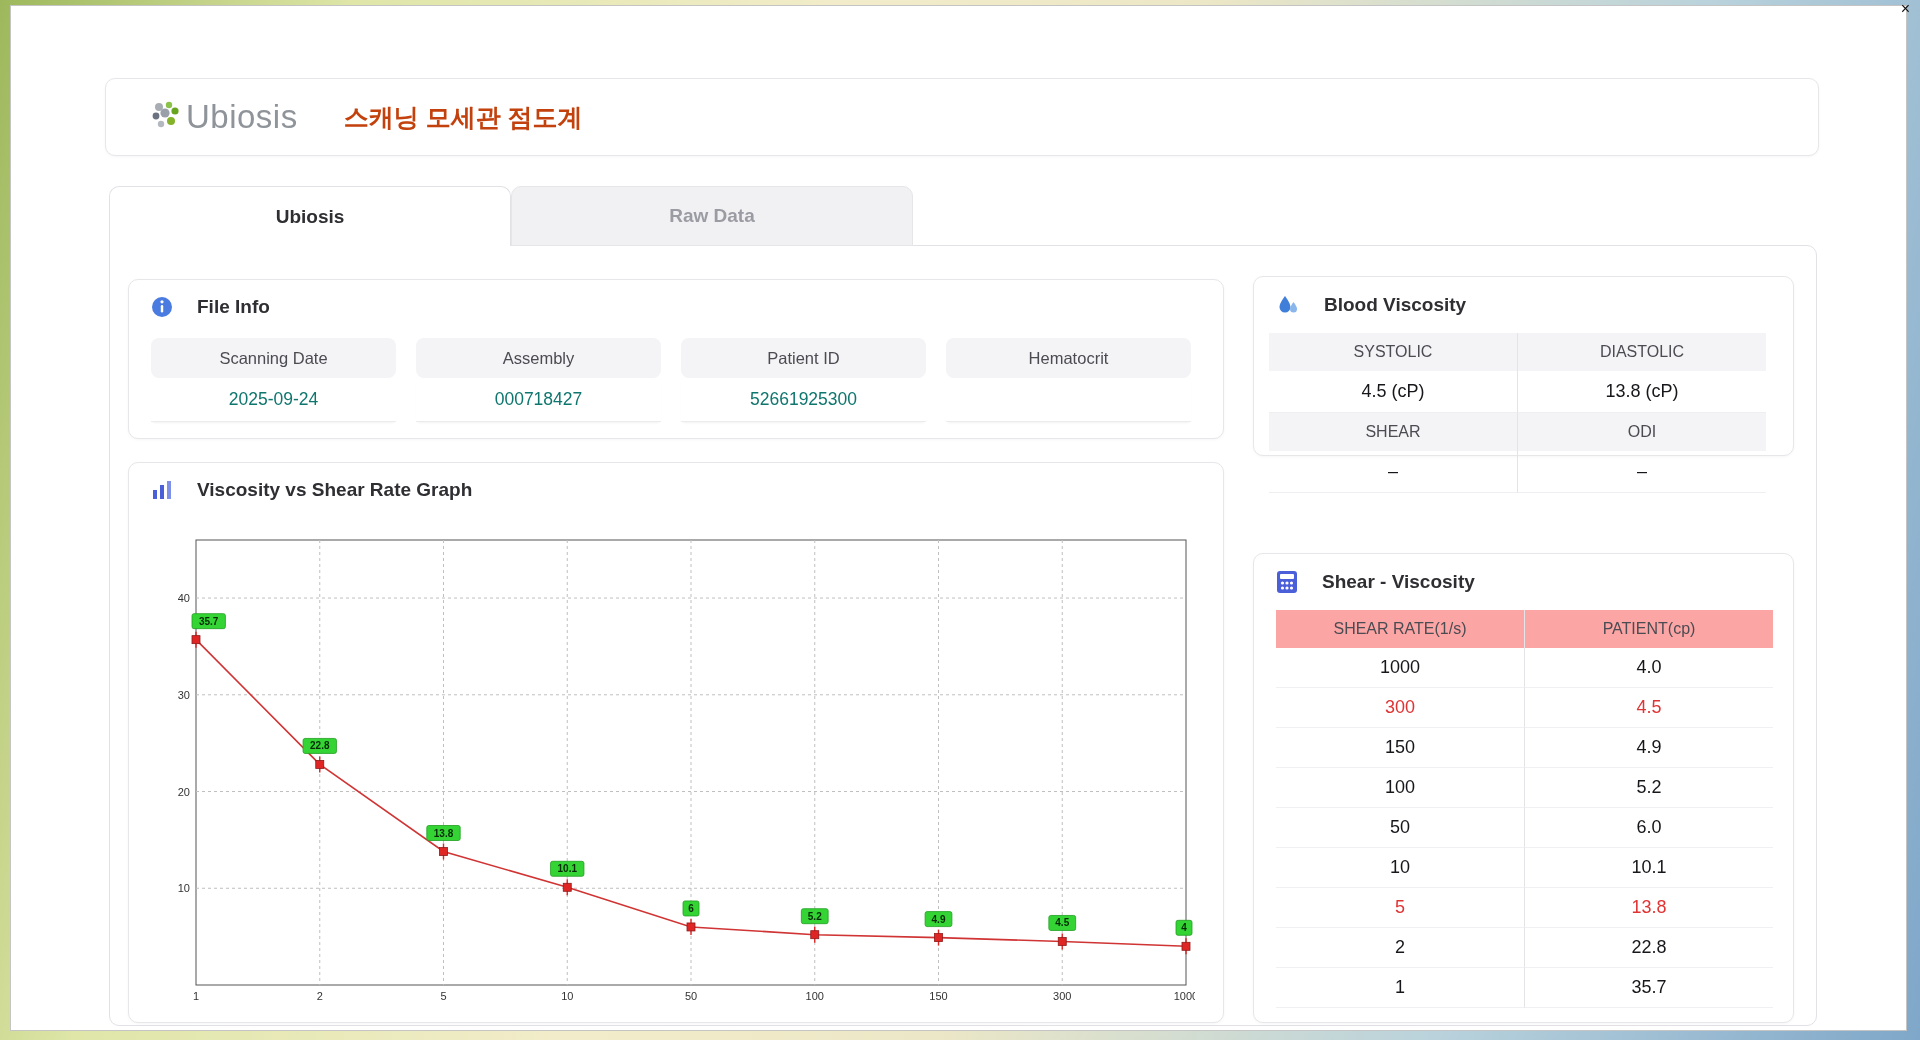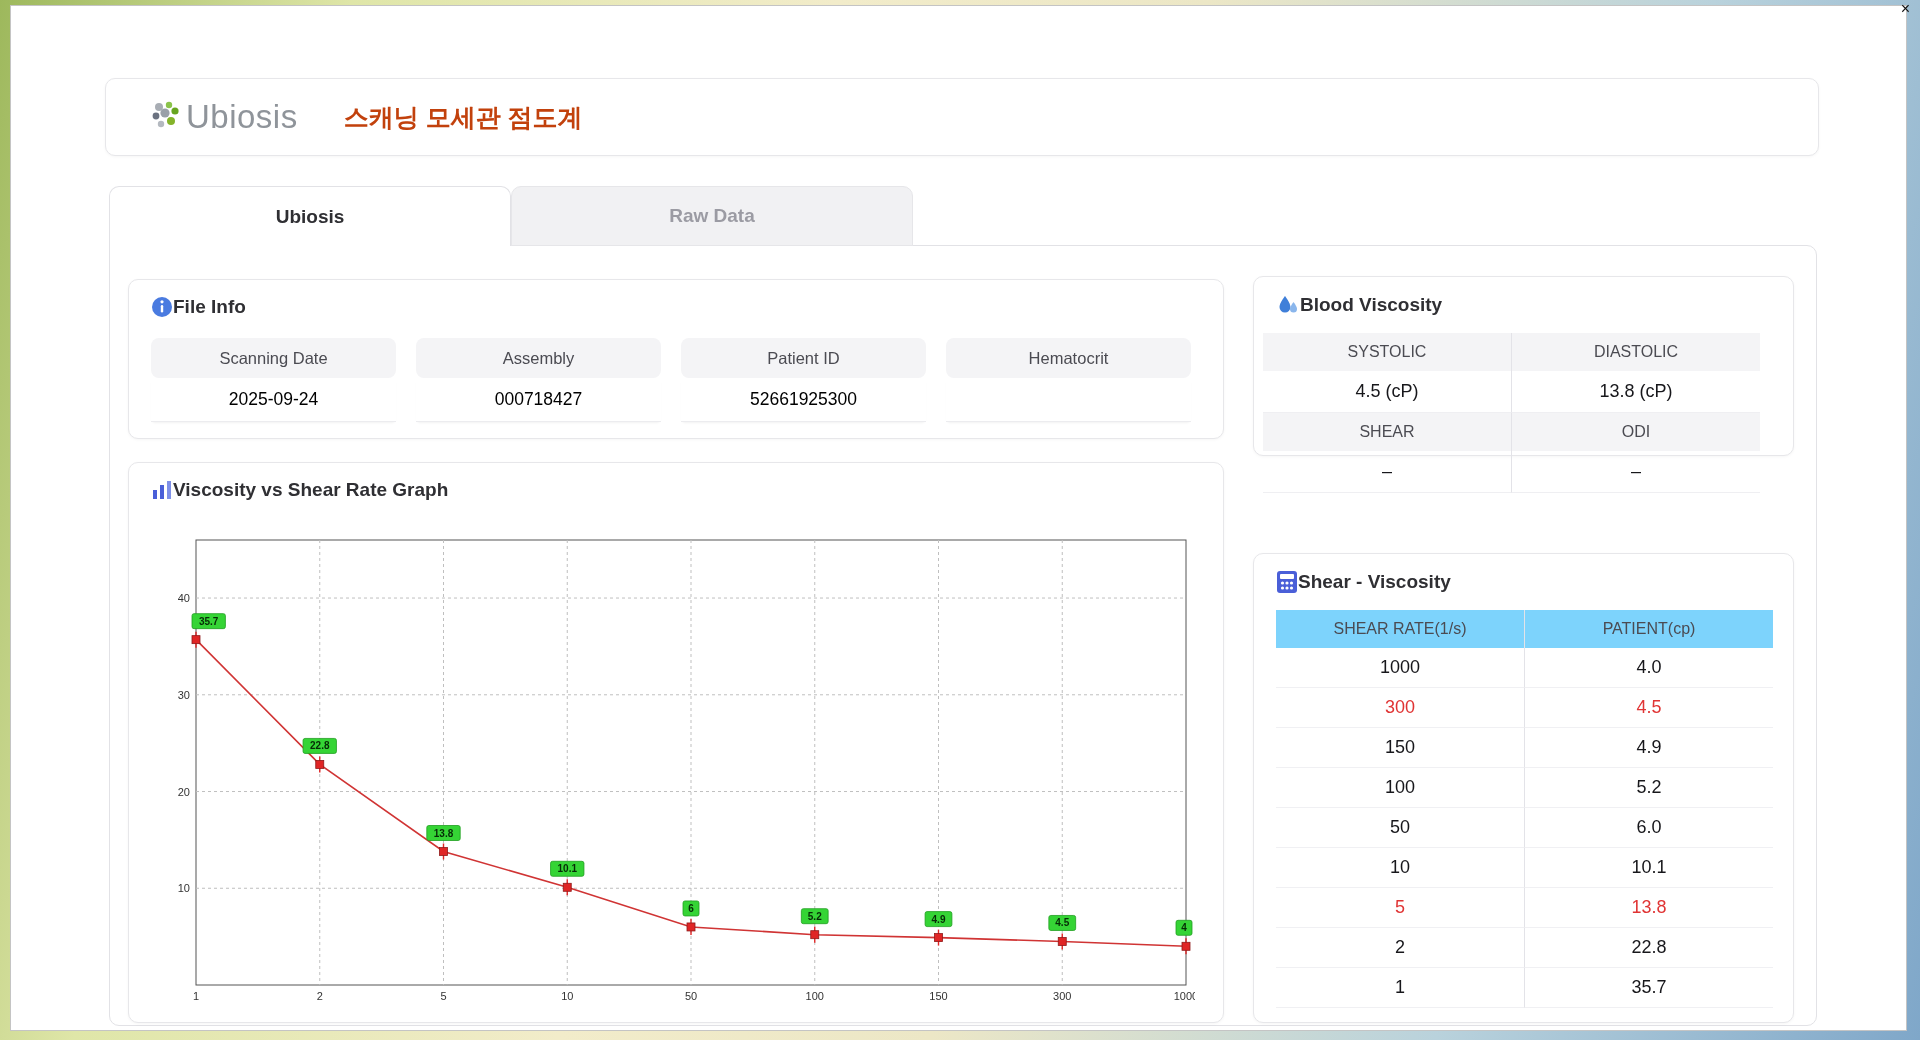--- a/index.html
+++ b/index.html
@@ -28,49 +28,49 @@
     width:402px; height:60px; display:flex; align-items:center; justify-content:center;
     font-size:19px; font-weight:bold; border-radius:10px 10px 0 0; cursor:pointer;
   }
   .tab.active { background:#fff; border:1px solid #e2e2e6; border-bottom:none; color:#2f2f33; }
   .tab.inactive { background:#f1f1f3; border:1px solid #e6e6e9; color:#9b9ba3; }
   
   .panel {
     position:absolute; left:98px; top:239px; width:1708px; height:781px;
     border:1px solid #e2e2e6; border-radius:0 10px 10px 10px; background:#fff;
   }
-  .card-title { position:absolute; left:22px; top:16px; display:flex; align-items:center; gap:0; font-size:19px; font-weight:bold; color:#2f2f33; }
+  .card-title { position:absolute; left:22px; top:16px; display:flex; align-items:center; gap:24px; font-size:19px; font-weight:bold; color:#2f2f33; }
   .file-info  { left:18px;  top:33px;  width:1096px; height:160px; }
   .graph-card { left:18px;  top:216px; width:1096px; height:561px; }
   .blood-card { left:1143px; top:30px;  width:541px; height:180px; }
   .shear-card { left:1143px; top:307px; width:541px; height:470px; }
   
   .fields { position:absolute; left:22px; top:58px; display:flex; gap:20px; }
   .field { width:245px; }
   .field-label {
     height:40px; background:#f4f4f6; border-radius:8px;
     display:flex; align-items:center; justify-content:center; font-size:16.5px; color:#4b4b52;
   }
   .field-value {
     height:44px; display:flex; align-items:center; justify-content:center;
-    font-size:17.5px; color:#000000; border-bottom:1px solid #ececef;
+    font-size:17.5px; color:#0f766e; border-bottom:1px solid #ececef;
     box-shadow:0 2px 3px -2px rgba(0,0,0,0.10);
   }
   
-  .bv-table { position:absolute; left:9px; top:56px; width:497px; }
+  .bv-table { position:absolute; left:15px; top:56px; width:497px; }
   .bv-row { display:flex; }
   .bv-cell { flex:1; display:flex; align-items:center; justify-content:center; }
   .bv-row.head .bv-cell { height:38px; background:#f4f4f6; font-size:16px; color:#4b4b52; }
   .bv-row.vals .bv-cell { height:42px; font-size:18px; color:#17171b; border-bottom:1px solid #efeff2; }
   .bv-cell + .bv-cell { border-left:1px solid #e3e3e8; }
   
   .sv-table { position:absolute; left:22px; top:56px; width:497px; }
   .sv-row { display:flex; }
   .sv-cell { flex:1; display:flex; align-items:center; justify-content:center; }
-  .sv-row.head .sv-cell { height:38px; background:#7dd3fc; font-size:16px; color:#4b4b52; }
+  .sv-row.head .sv-cell { height:38px; background:#fca5a5; font-size:16px; color:#4b4b52; }
   .sv-row:not(.head) .sv-cell { height:40px; font-size:18px; color:#17171b; border-bottom:1px solid #f0f0f3; }
   .sv-row.red .sv-cell { color:#e03434; }
   .sv-cell + .sv-cell { border-left:1px solid #e3e3e8; }
   
   #chart-svg { position:absolute; left:30px; top:70px; }
   #chart-svg text { font-family:"Liberation Sans", sans-serif; }
 </style>
 </head>
 <body>
 

